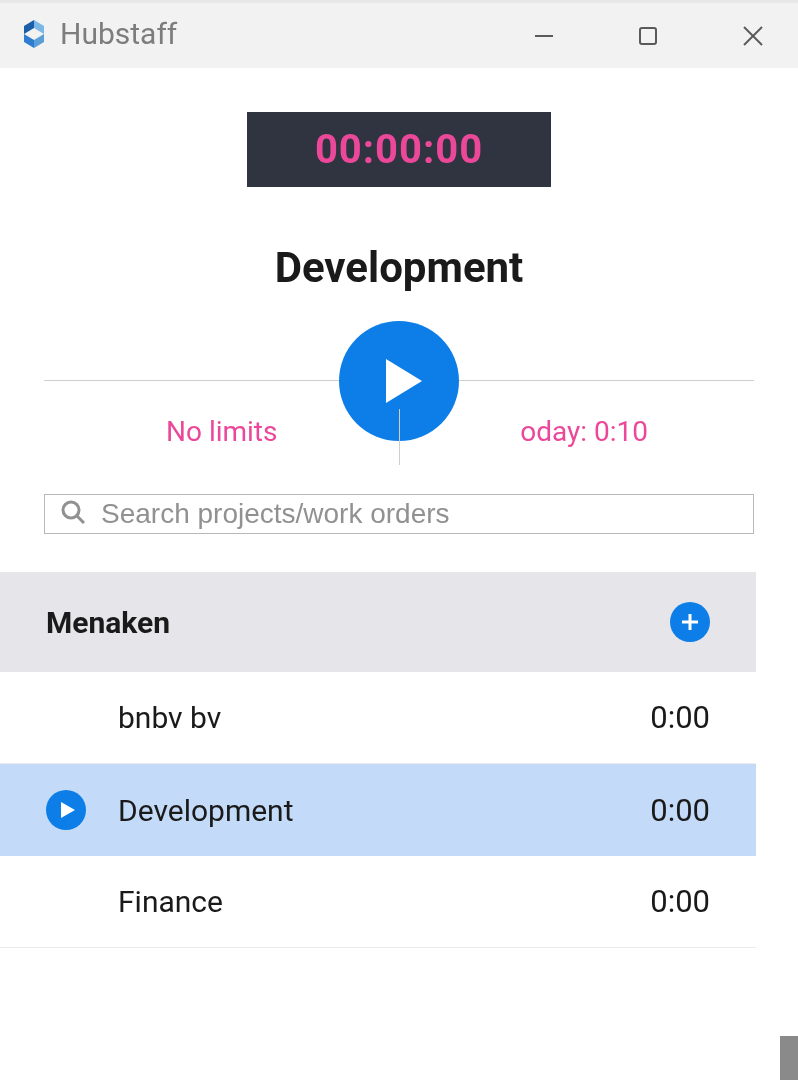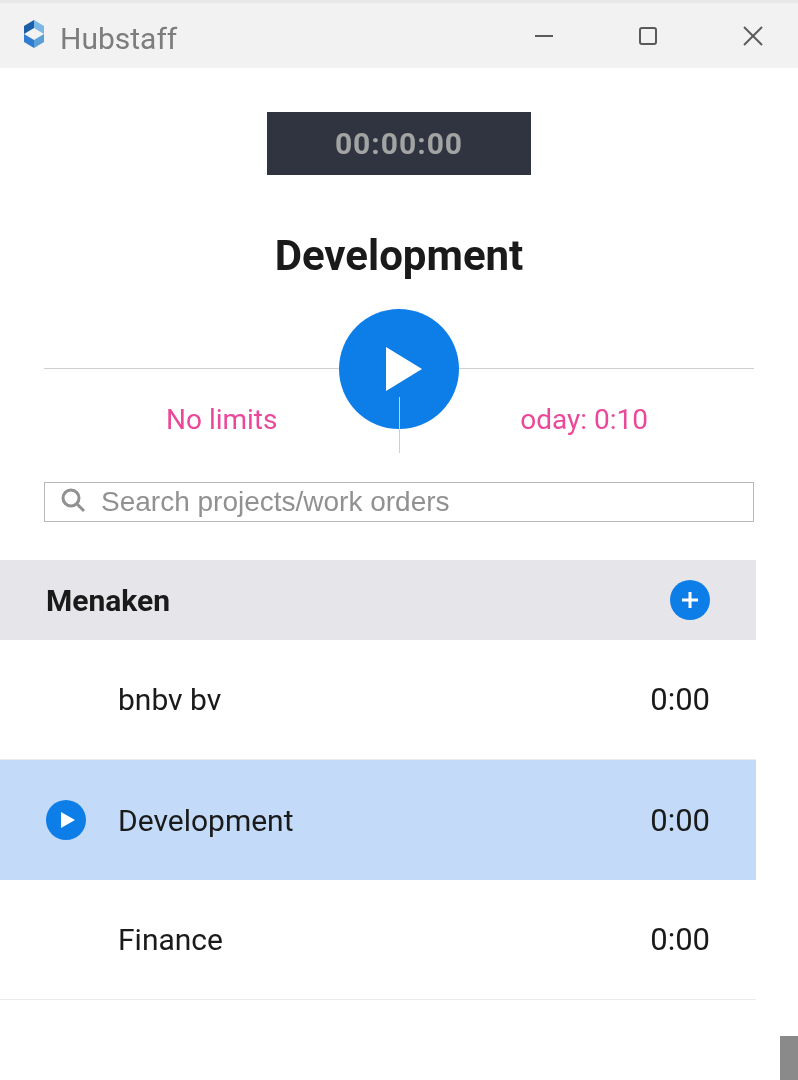--- a/index.html
+++ b/index.html
@@ -19,21 +19,21 @@
     height: 68px;
     background: #f2f2f2;
     display: flex;
     align-items: center;
     justify-content: space-between;
     padding: 0 32px 0 14px;
     border-top: 3px solid #e8e8e8;
   }
   .titlebar-left {
     display: flex;
-    align-items: flex-end;
+    align-items: flex-start;
     gap: 6px;
   }
   .app-logo {
     width: 40px;
     height: 40px;
   }
   .app-title {
     font-size: 30px;
     color: #7d7d7d;
     font-weight: 400;
@@ -49,22 +49,22 @@
     justify-content: center;
     cursor: pointer;
   }
   .timer-container {
     display: flex;
     justify-content: center;
     margin-top: 44px;
   }
   .timer-display {
     background: #2f3440;
-    color: #a3a3a3;
-    font-size: 30px;
+    color: #ec4899;
+    font-size: 40px;
     font-weight: 700;
     padding: 14px 68px;
     letter-spacing: 1px;
   }
   .project-title {
     text-align: center;
     font-size: 42px;
     font-weight: 700;
     color: #1a1a1a;
     margin-top: 56px;
@@ -145,21 +145,21 @@
     margin-left: 14px;
     width: 100%;
     background: transparent;
   }
   .search-input::placeholder {
     color: #919191;
   }
   .group-header {
     margin-top: 38px;
     background: #e6e5ea;
-    height: 80px;
+    height: 100px;
     display: flex;
     align-items: center;
     justify-content: space-between;
     padding: 0 46px;
     width: 756px;
   }
   .group-title {
     font-size: 30px;
     font-weight: 700;
     color: #1a1a1a;
@@ -168,21 +168,21 @@
     width: 40px;
     height: 40px;
     border-radius: 50%;
     background: #0d7ee8;
     display: flex;
     align-items: center;
     justify-content: center;
     cursor: pointer;
   }
   .project-item {
-    height: 120px;
+    height: 92px;
     display: flex;
     align-items: center;
     justify-content: space-between;
     padding: 0 46px 0 118px;
     border-bottom: 1px solid #ebebeb;
     width: 756px;
     cursor: pointer;
     position: relative;
   }
   .project-item.selected {

